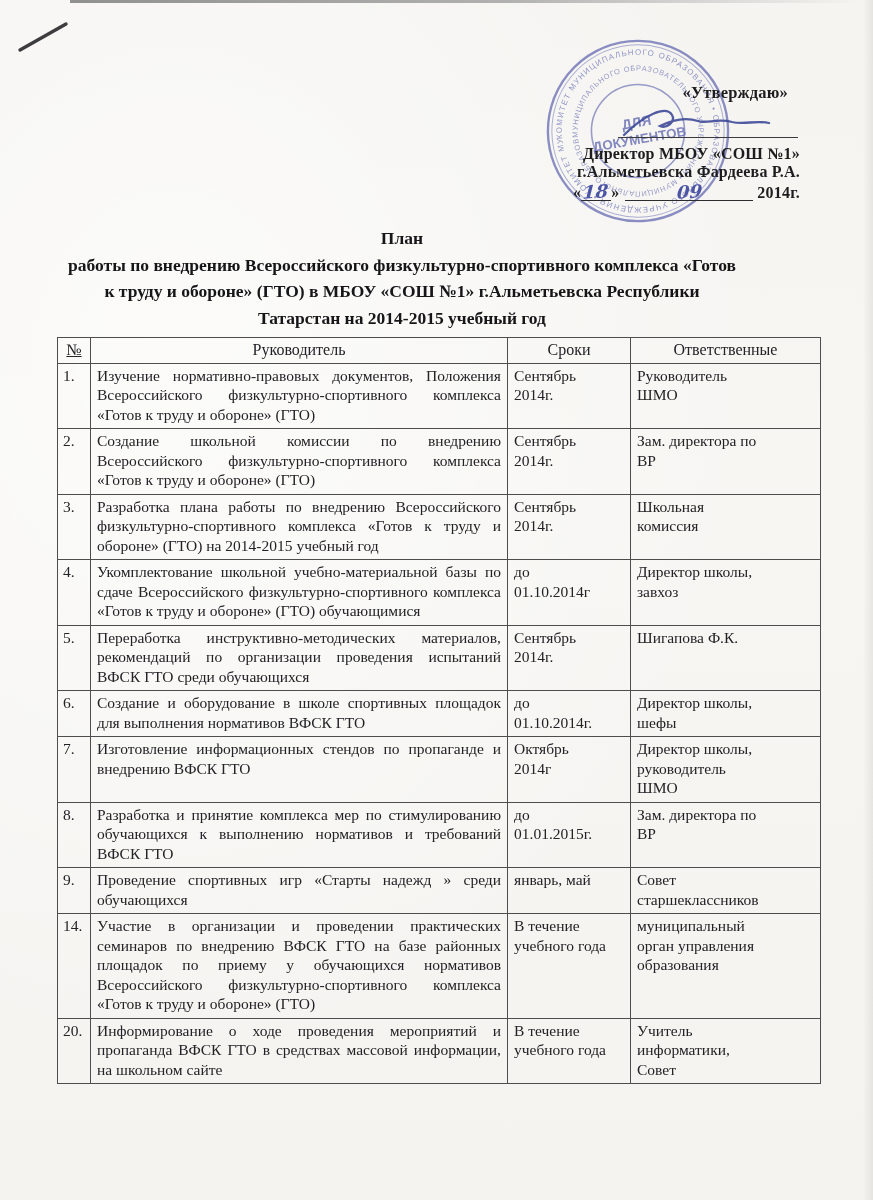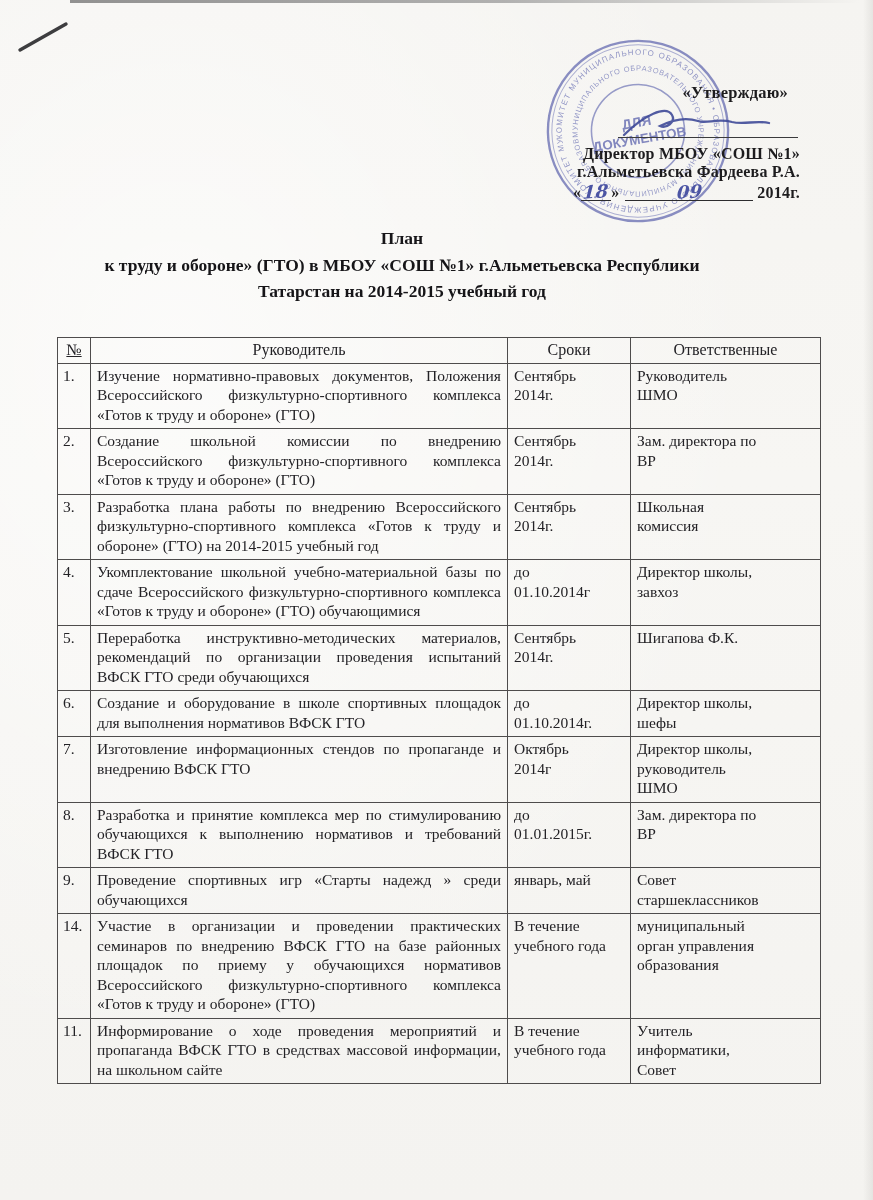--- a/index.html
+++ b/index.html
@@ -142,20 +142,21 @@
     <span>«</span>
       <span class="day-slot"><span class="hw">18</span></span>
       <span>»</span>
     <span class="month-slot"><span class="hw">09</span></span>
     <span class="year-label">2014г.</span>
   </div>
 </div>
 
 <div class="doc-title">
   <div>План</div>
+  <div>работы по внедрению  Всероссийского физкультурно-спортивного комплекса «Готов</div>
   <div>к труду и обороне» (ГТО) в МБОУ «СОШ №1»  г.Альметьевска Республики</div>
   <div>Татарстан на 2014-2015 учебный год</div>
 </div>
 
 <table class="plan-table">
   <colgroup>
     <col class="c-num">
       <col class="c-act">
       <col class="c-term">
       <col class="c-resp">
@@ -243,21 +244,21 @@
       <tr>
         <td class="cell-num">14.</td>
         <td class="cell-activity">Участие в организации и проведении практических семинаров по внедрению ВФСК ГТО на базе районных площадок по приему у обучающихся нормативов Всероссийского физкультурно-спортивного комплекса «Готов к труду и обороне» (ГТО)</td>
         <td class="cell-term">В течение
 учебного года</td>
         <td class="cell-resp">муниципальный
 орган управления
 образования</td>
       </tr>
       <tr>
-        <td class="cell-num">11.</td>
+        <td class="cell-num">20.</td>
         <td class="cell-activity">Информирование о ходе проведения мероприятий и пропаганда ВФСК ГТО в средствах массовой информации, на школьном сайте</td>
         <td class="cell-term">В течение
 учебного года</td>
         <td class="cell-resp">Учитель
 информатики,
  Совет</td>
       </tr>
     </tbody>
 </table>
 

